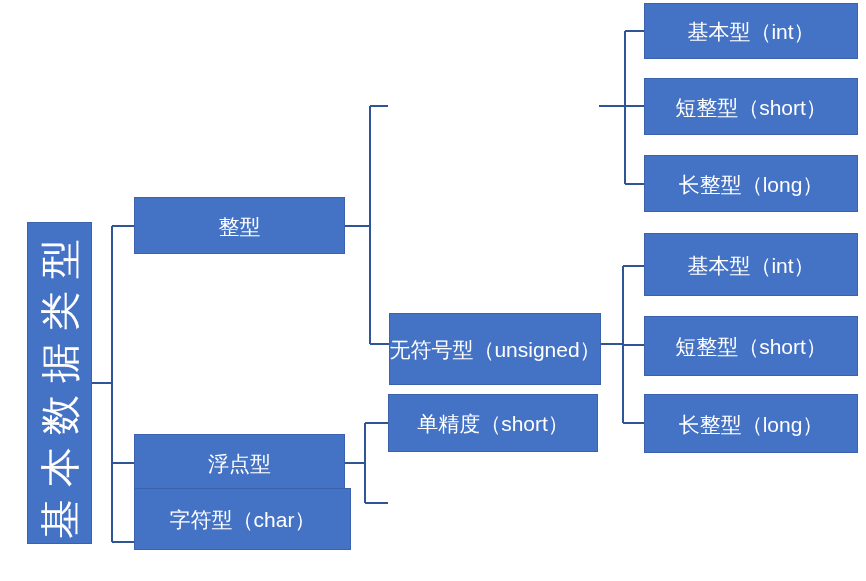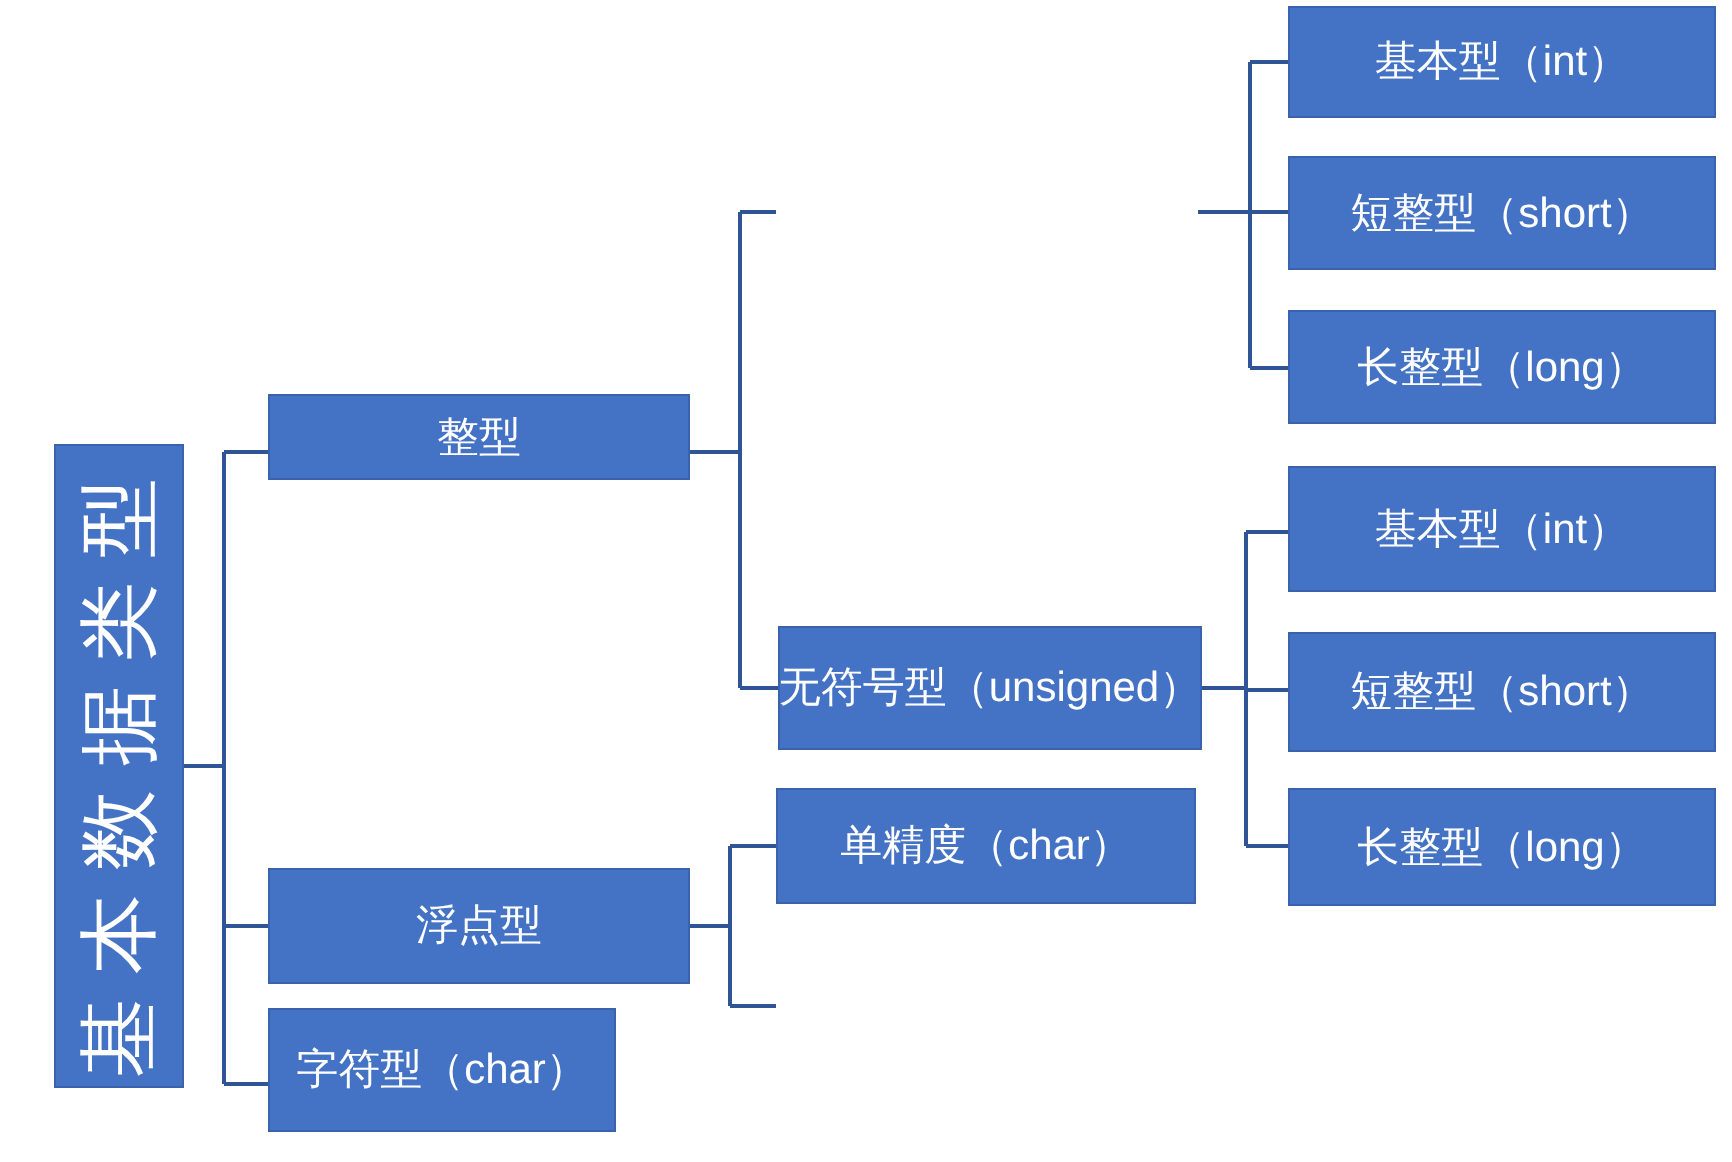--- a/index.html
+++ b/index.html
@@ -46,26 +46,26 @@
     line-height: 1;
   }
   
   .n-root   { left: 27px;  top: 222px; width: 65px;  height: 322px; }
   .n-root .lbl {
     font-size: 40px;
     letter-spacing: 12px;
     transform: translate(-50%, -50%) rotate(-90deg);
   }
   
-  .n-integer { left: 134px; top: 197px; width: 211px; height: 43px; }
+  .n-integer { left: 134px; top: 197px; width: 211px; height: 57px; }
   .n-float   { left: 134px; top: 434px; width: 211px; height: 58px; }
-  .n-char    { left: 134px; top: 504px; width: 174px; height: 62px; }
+  .n-char    { left: 134px; top: 488px; width: 217px; height: 62px; }
   
   .n-signed   { left: 388px; top: 75px;  width: 211px; height: 62px; }
-  .n-unsigned { left: 389px; top: 313px; width: 212px; height: 62px; }
+  .n-unsigned { left: 389px; top: 313px; width: 212px; height: 72px; }
   .n-fsingle  { left: 388px; top: 394px; width: 210px; height: 58px; }
   .n-fdouble  { left: 388px; top: 474px; width: 210px; height: 59px; }
   
   .n-sint   { left: 644px; top: 3px;   width: 214px; height: 56px; }
   .n-sshort { left: 644px; top: 78px;  width: 214px; height: 57px; }
   .n-slong  { left: 644px; top: 155px; width: 214px; height: 57px; }
   .n-uint   { left: 644px; top: 233px; width: 214px; height: 63px; }
   .n-ushort { left: 644px; top: 316px; width: 214px; height: 60px; }
   .n-ulong  { left: 644px; top: 394px; width: 214px; height: 59px; }
 </style>
@@ -93,21 +93,21 @@
     <span class="lbl">浮点型</span>
   </div>
   <div class="node n-char">
     <span class="lbl">字符型（char）</span>
   </div>
 
   <div class="node n-unsigned">
     <span class="lbl">无符号型（unsigned）</span>
   </div>
   <div class="node n-fsingle">
-    <span class="lbl">单精度（char）</span>
+    <span class="lbl">单精度（short）</span>
   </div>
 
   <div class="node n-sint">
     <span class="lbl">基本型（int）</span>
   </div>
   <div class="node n-sshort">
     <span class="lbl">短整型（short）</span>
   </div>
   <div class="node n-slong">
     <span class="lbl">长整型（long）</span>

